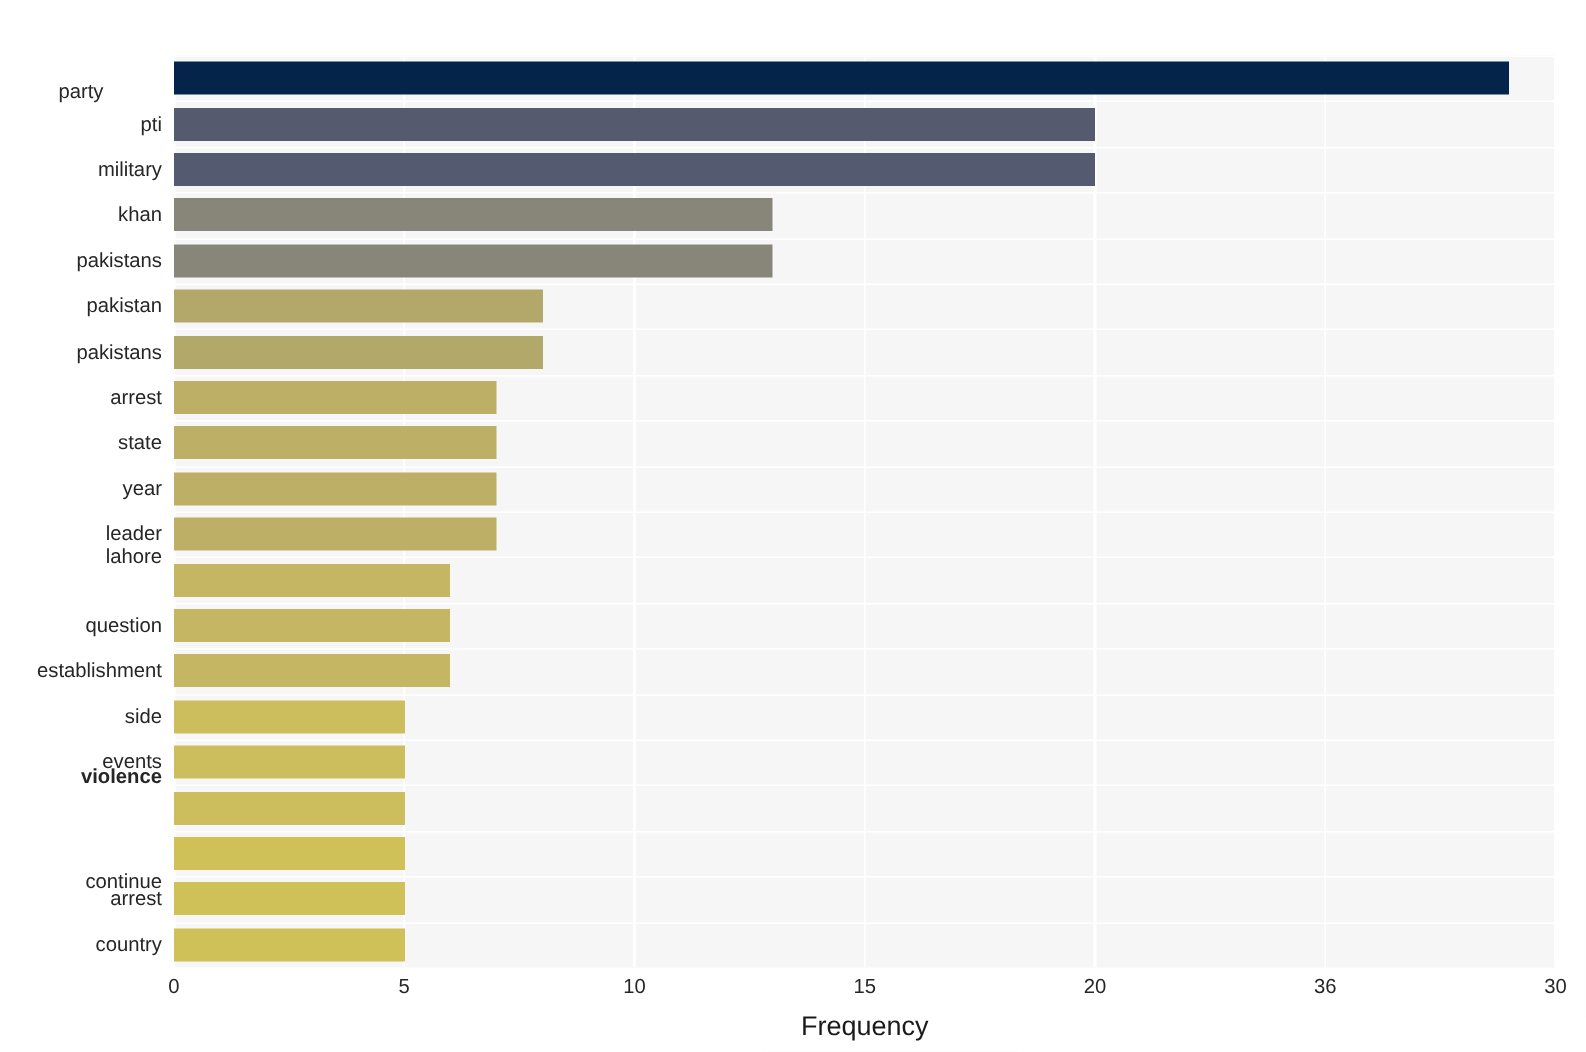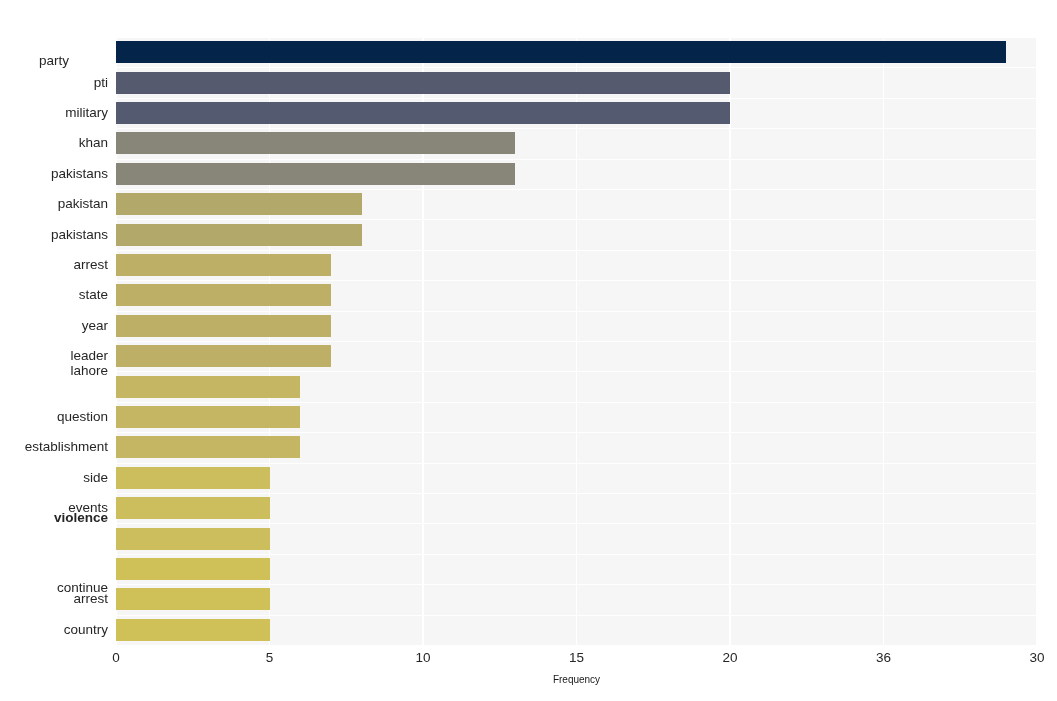--- a/index.html
+++ b/index.html
@@ -112,21 +112,21 @@
     color: #262626;
     font-family: "Liberation Sans", sans-serif;
   }
 
   #xlabel {
     position: absolute;
     left: 116px;
     top: 674px;
     width: 921px;
     text-align: center;
-    font-size: 10px;
+    font-size: 18px;
     color: #1a1a1a;
     font-family: "Liberation Sans", sans-serif;
   }
 </style>
 </head>
 <body>
 
 <div id="figure">
 
 

